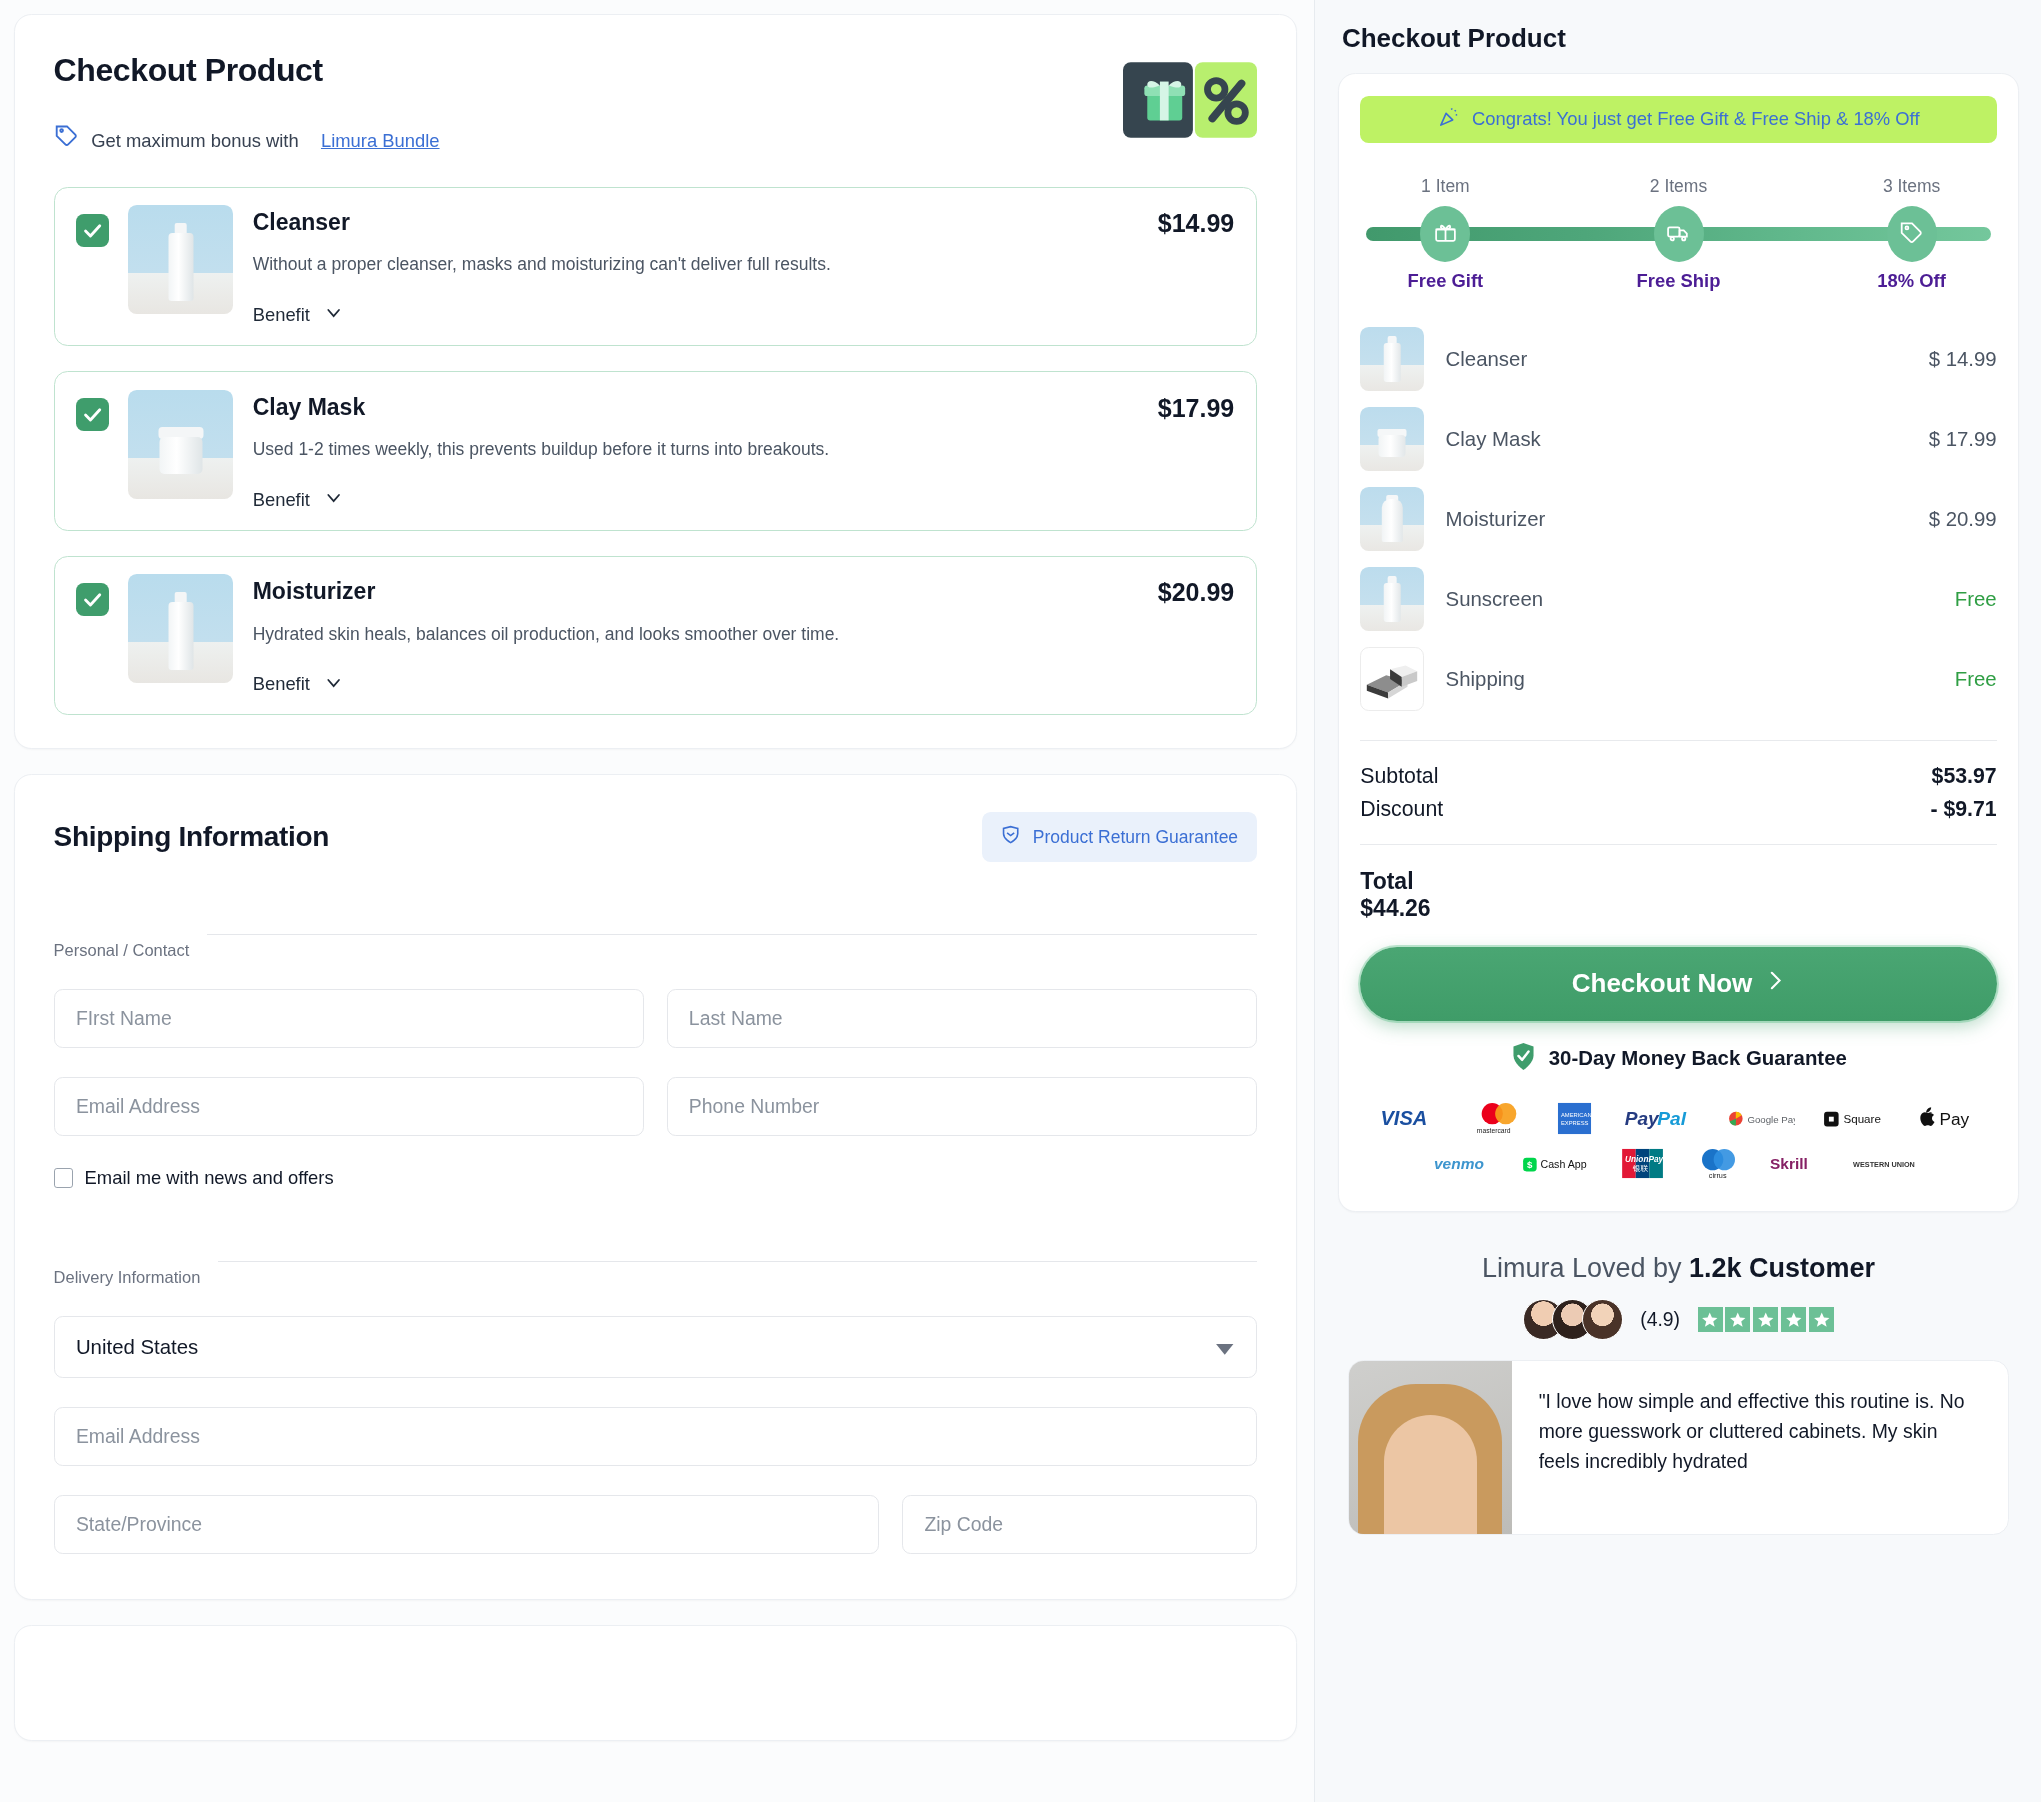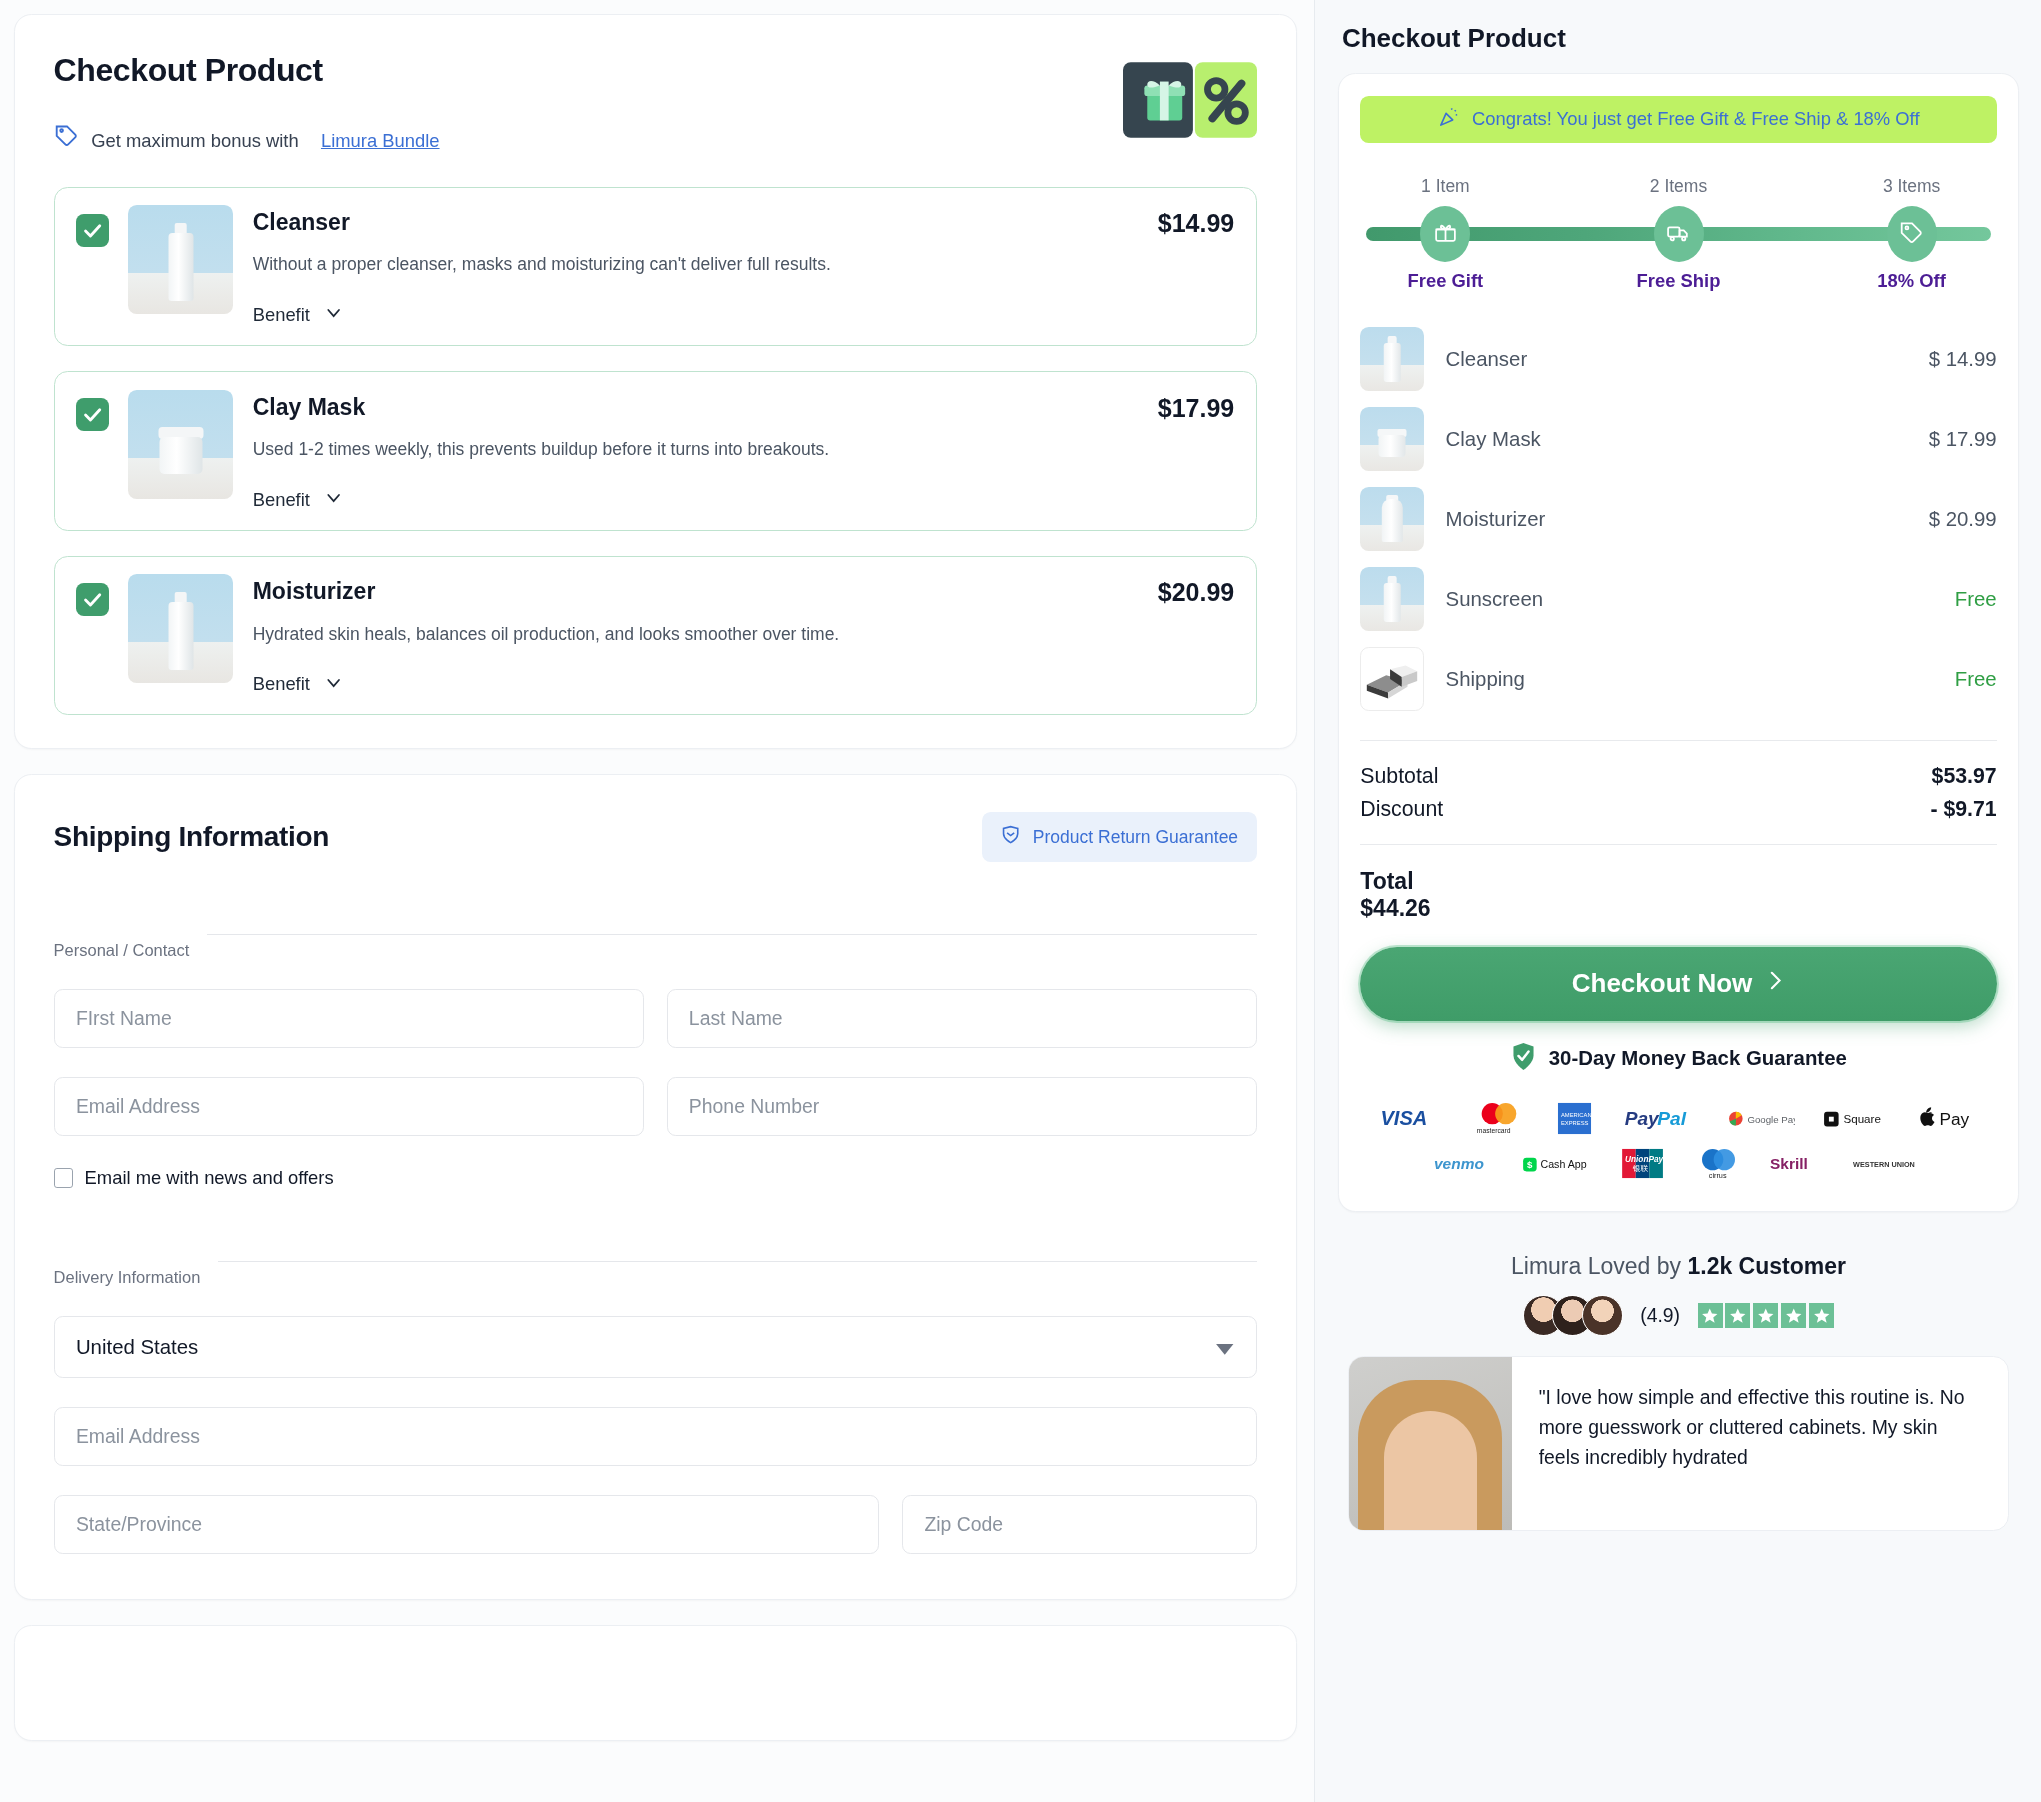--- a/index.html
+++ b/index.html
@@ -178,21 +178,21 @@
     font-family: "Liberation Sans", sans-serif;
   }
   .guarantee { display: flex; align-items: center; justify-content: center; gap: 11.6px; margin-top: 21.3px; }
   .guarantee-txt { font-size: 20.4px; font-weight: 700; color: #111827; }
 
   .pay-grid { margin-top: 21.3px; }
   .pay-row { display: flex; align-items: center; justify-content: center; gap: 27px; height: 45px; }
   .pay { display: flex; align-items: center; justify-content: center; }
 
   .reviews { padding: 21.3px 9.7px 0 9.7px; }
-  .rev-title { text-align: center; font-size: 23px; color: #4b5563; }
+  .rev-title { text-align: center; font-size: 27px; color: #4b5563; }
   .rev-title b { color: #111827; }
   .rev-meta { display: flex; align-items: center; justify-content: center; gap: 17.5px; margin-top: 15.5px; }
   .avatars { display: flex; }
   .av { width: 41px; height: 41px; border-radius: 50%; border: 1.9px solid #fff; margin-left: -11.6px; }
   .av:first-child { margin-left: 0; }
   .av1 { background: radial-gradient(circle at 50% 35%, #f0cdb2 38%, #3a2a24 39%); }
   .av2 { background: radial-gradient(circle at 50% 38%, #eccbb4 36%, #2e211c 37%); }
   .av3 { background: radial-gradient(circle at 50% 38%, #f2d3b9 36%, #4a3328 37%); }
   .rev-score { font-size: 19.4px; color: #111827; }
   .stars { display: flex; gap: 2.9px; }

